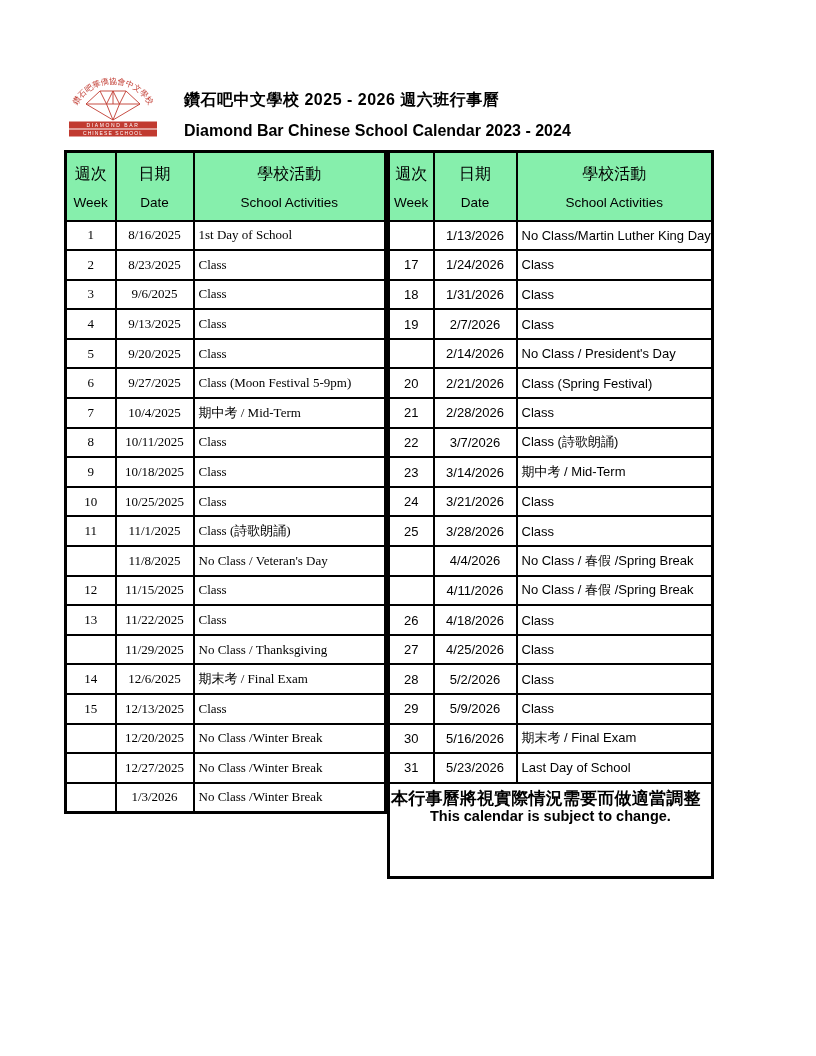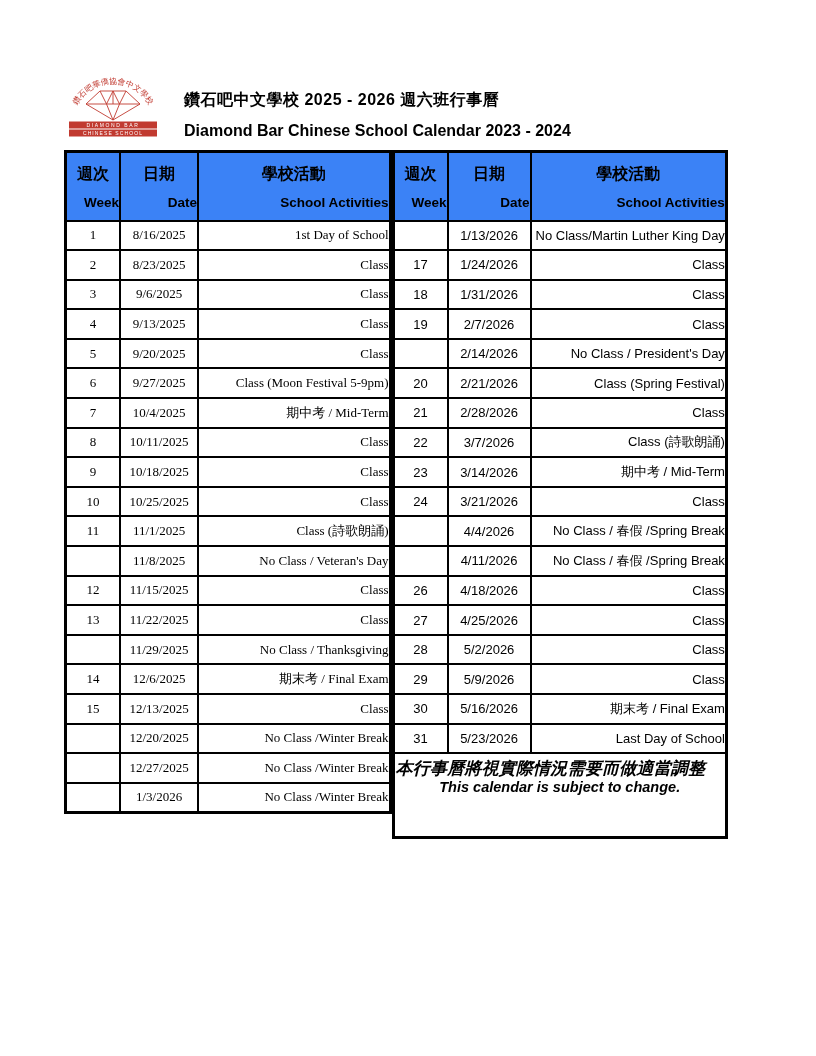--- a/index.html
+++ b/index.html
@@ -17,35 +17,35 @@
   .title-zh { font-size:16px; font-weight:bold; letter-spacing:0.5px; white-space:nowrap; }
   .title-en { font-size:16px; font-weight:bold; margin-top:11px; white-space:nowrap; }
 
   
   .calendar { position:absolute; left:64px; top:150px; display:flex; align-items:flex-start; }
   table { border-collapse:collapse; table-layout:fixed; border:3px solid #000; }
   th, td { border:2px solid #000; overflow:hidden; white-space:nowrap; }
   thead tr { height:69px; }
   tbody tr { height:29.6px; }
 
-  th { font-weight:bold; vertical-align:middle; padding:0; background:#3b82f6; }
+  th { font-weight:normal; vertical-align:middle; padding:0; background:#86efac; }
   .h-zh { font-size:16px; line-height:1; margin:2px 0 14px; text-align:center; }
-  .h-en { font-size:13.5px; line-height:1; text-align:right;padding-left:17px; }
+  .h-en { font-size:13.5px; line-height:1; text-align:center; }
 
   td { font-size:13px; padding:0; }
   td.col-week { text-align:center; }
   td.col-date { text-align:center; }
-  td.col-activity { text-align:right; padding-left:4px;margin-left:24px; }
+  td.col-activity { text-align:left; padding-left:4px;margin-left:24px; }
 
   
   #left-body td { font-family:"Liberation Serif", serif; }
   #right-body td.data { font-family:"Liberation Sans", sans-serif; }
 
   
-  tr.note-row { height:84px;font-style:italic; }
+  tr.note-row { height:95px; }
   td.note-cell { vertical-align:top; padding:0; white-space:normal; }
   .note-zh { font-size:17px; font-weight:bold; line-height:1.15; padding:5px 1px 0 1px; letter-spacing:0.2px; }
   .note-en { font-size:14.5px; font-weight:bold; text-align:center; }
 </style>
 </head>
 <body>
 
 <div class="page">
 
   <div class="header-block">
@@ -273,20 +273,25 @@
             <td class="data col-week">23</td>
             <td class="data col-date">3/14/2026</td>
             <td class="data col-activity">期中考 / Mid-Term</td>
           </tr>
           <tr>
             <td class="data col-week">24</td>
             <td class="data col-date">3/21/2026</td>
             <td class="data col-activity">Class</td>
           </tr>
           <tr>
+            <td class="data col-week">25</td>
+            <td class="data col-date">3/28/2026</td>
+            <td class="data col-activity">Class</td>
+          </tr>
+          <tr>
             <td class="data col-week"></td>
             <td class="data col-date">4/4/2026</td>
             <td class="data col-activity">No Class / 春假  /Spring Break</td>
           </tr>
           <tr>
             <td class="data col-week"></td>
             <td class="data col-date">4/11/2026</td>
             <td class="data col-activity">No Class / 春假  /Spring Break</td>
           </tr>
           <tr>

